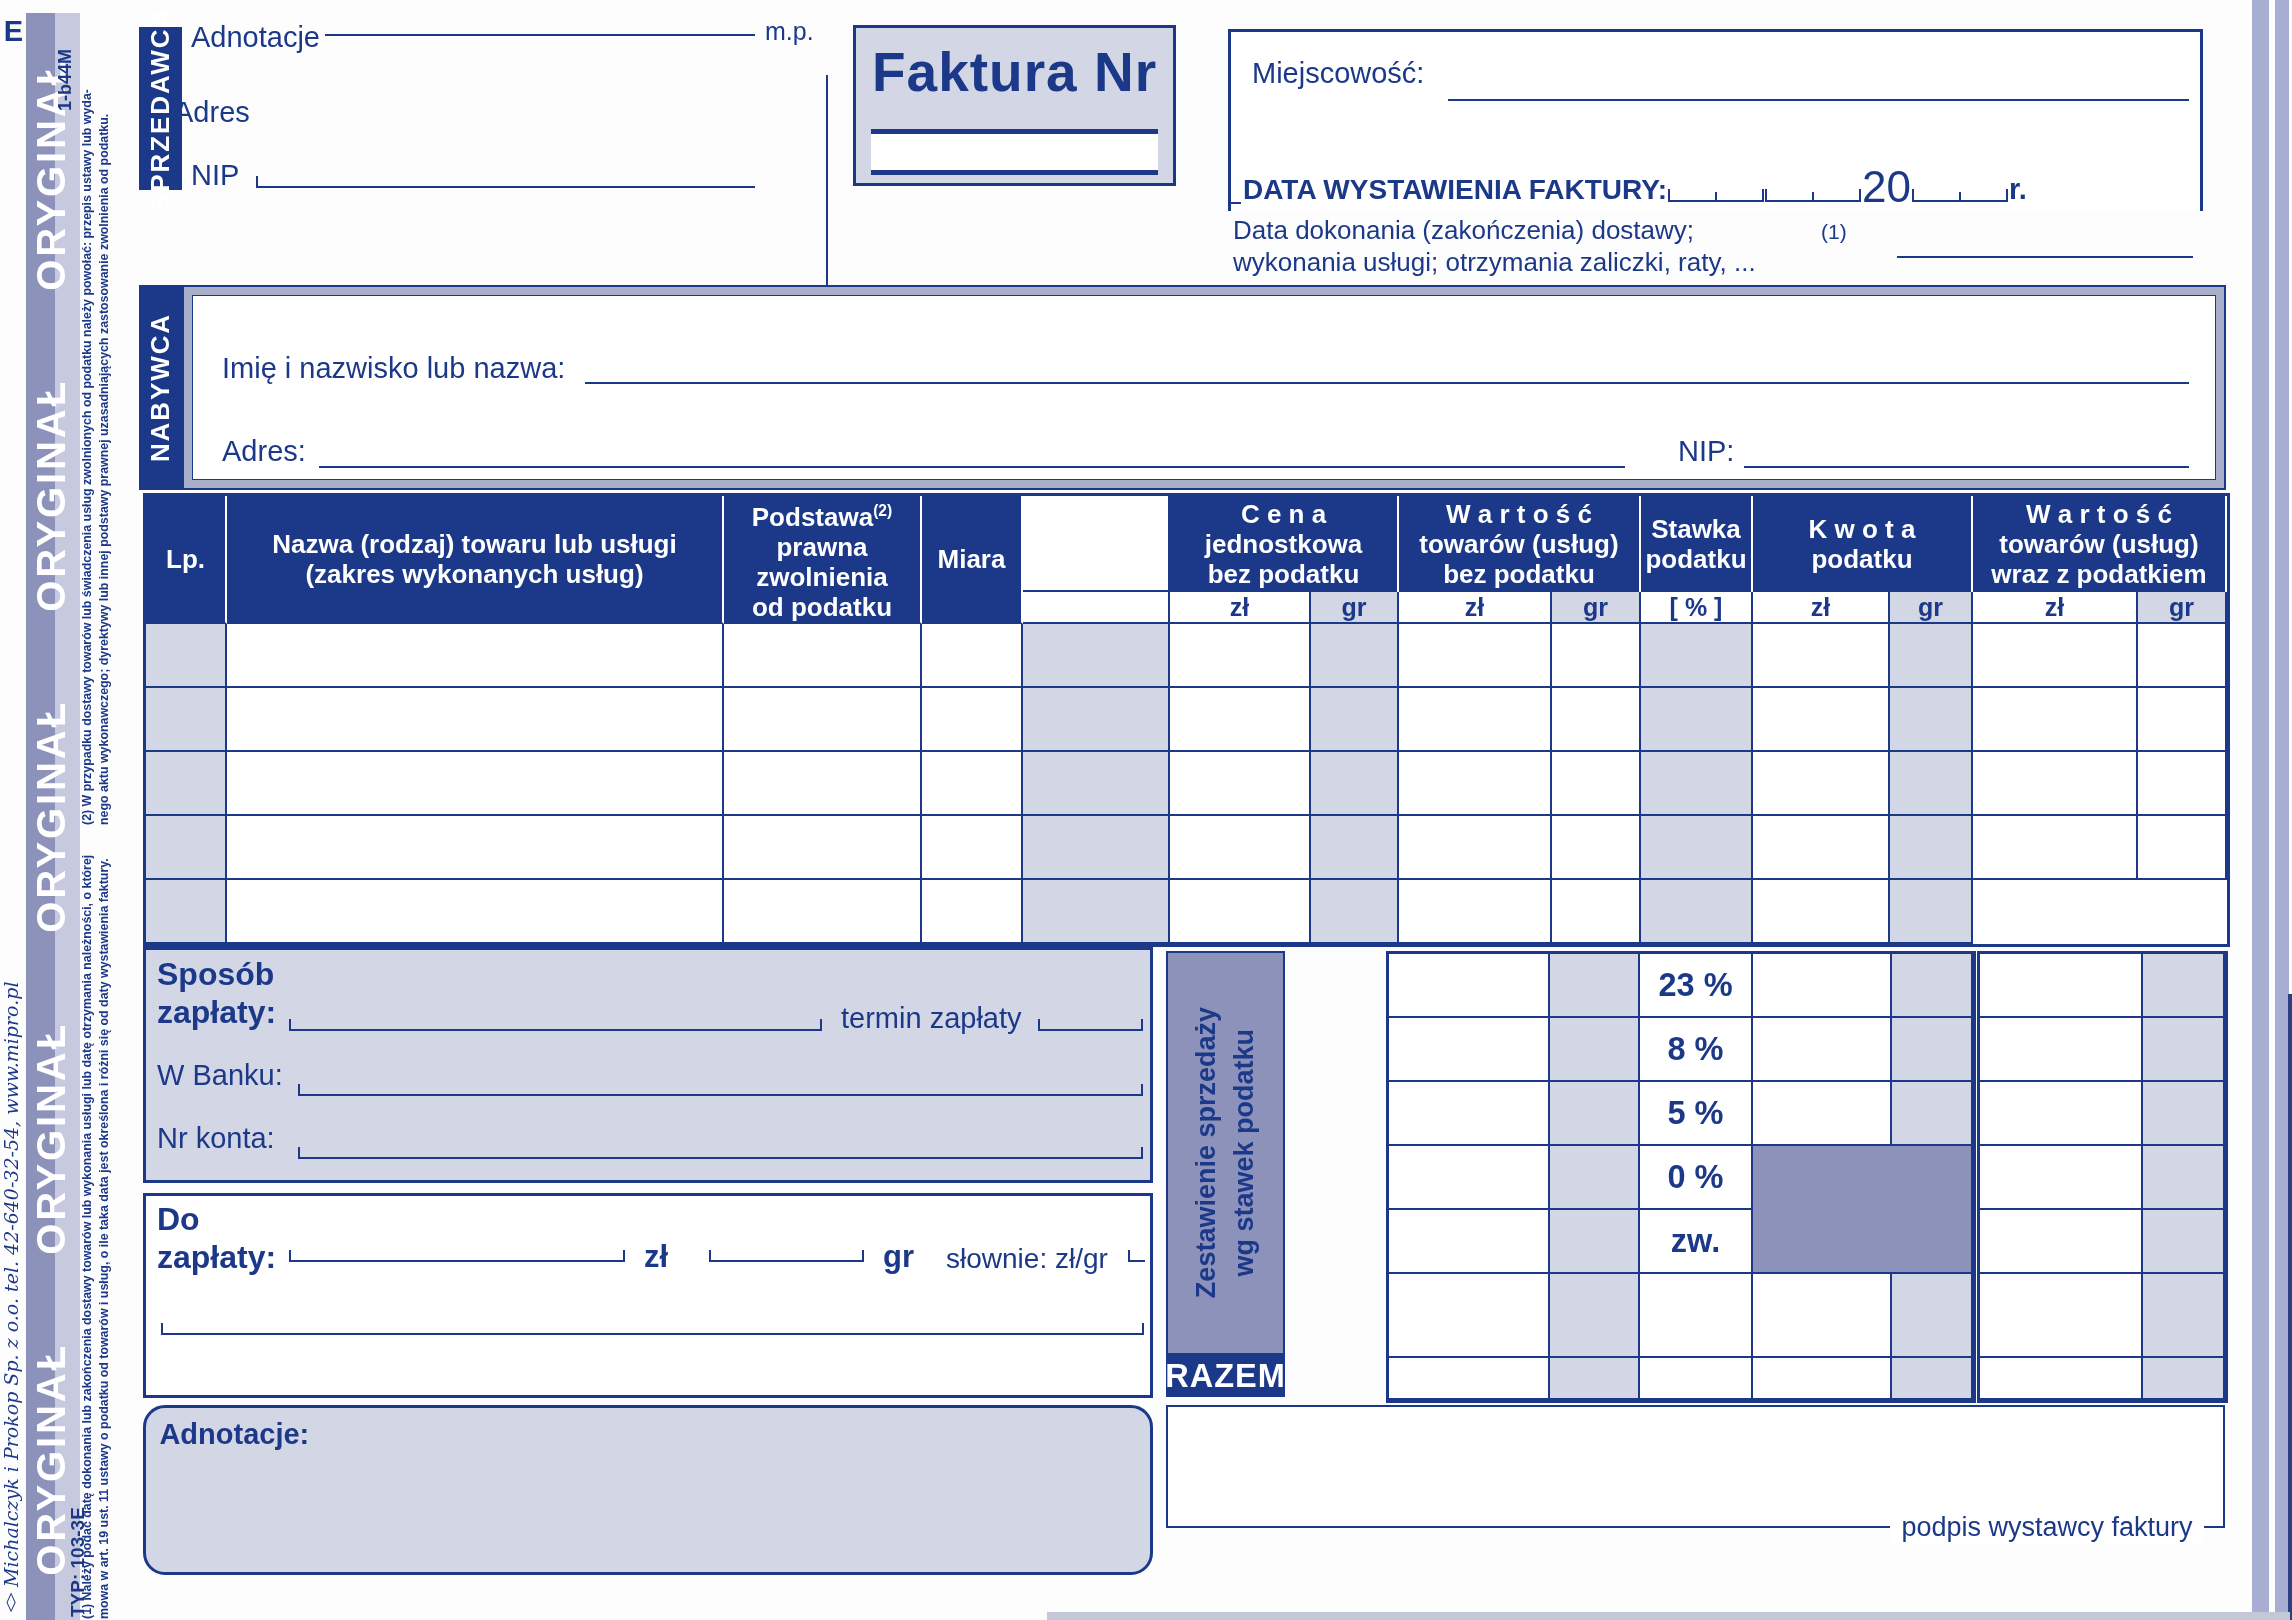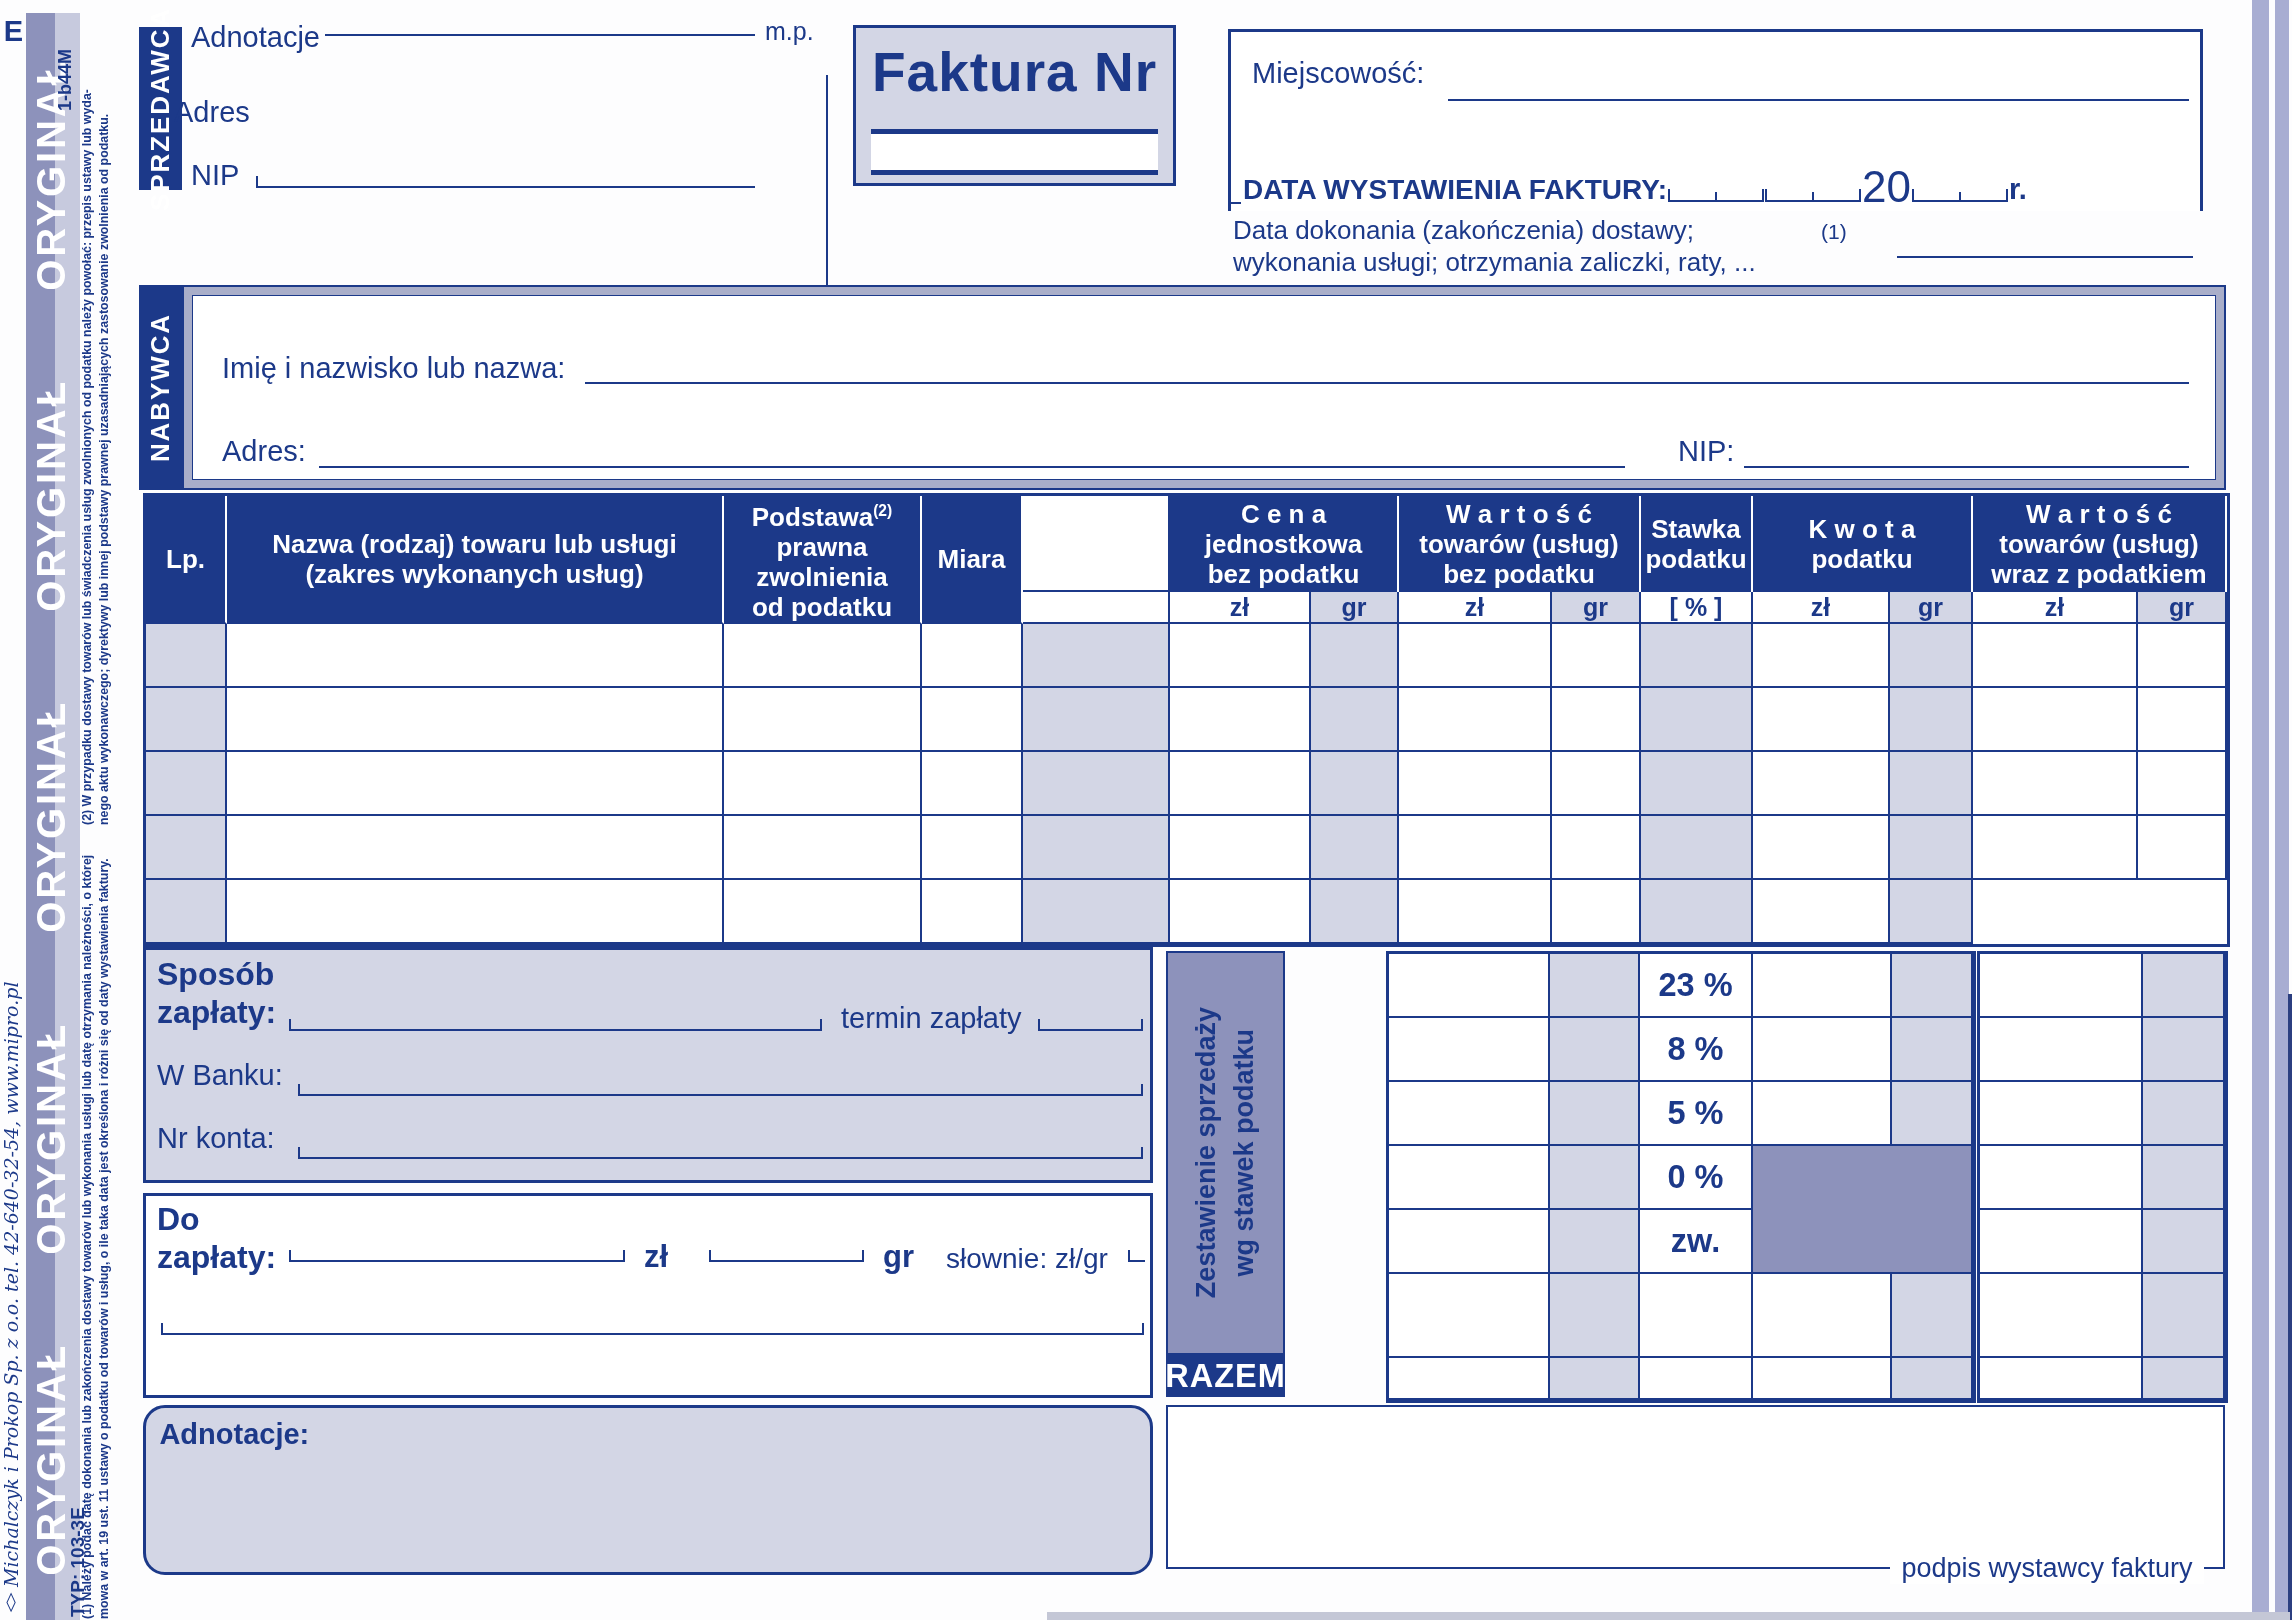--- a/index.html
+++ b/index.html
@@ -374,21 +374,21 @@
       <i class="s"></i>
     <i></i>
       <i class="s"></i>
     <i></i>
       <i class="s"></i>
   </div>
 
   <div class="paybox" style="left:143px;top:1405px;width:1010px;height:170px;border-radius:22px;">
     <div class="abs b" style="left:13.4px;top:9.6px;font-size:29px;">Adnotacje:</div>
   </div>
-  <div class="whitebox" style="left:1166px;top:1405px;width:1059px;height:164px;border-width:2.9px;">
+  <div class="whitebox" style="left:1166px;top:1405px;width:1059px;height:123px;border-width:2.9px;">
     <div class="podpis">podpis wystawcy faktury</div>
   </div>
 
   <div class="sidebar1"></div>
   <div class="sidebar2"></div>
   <div class="edgedark"></div>
   <div class="botstrip"></div>
 </div>
 
 

